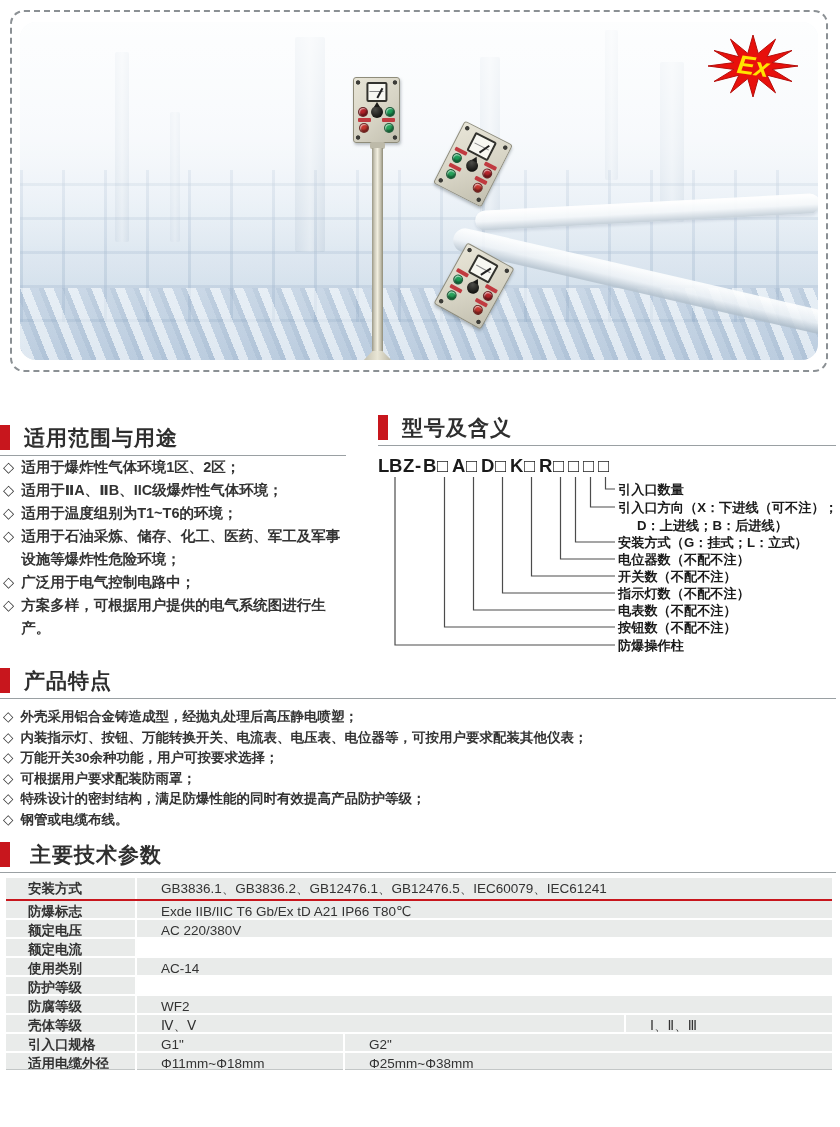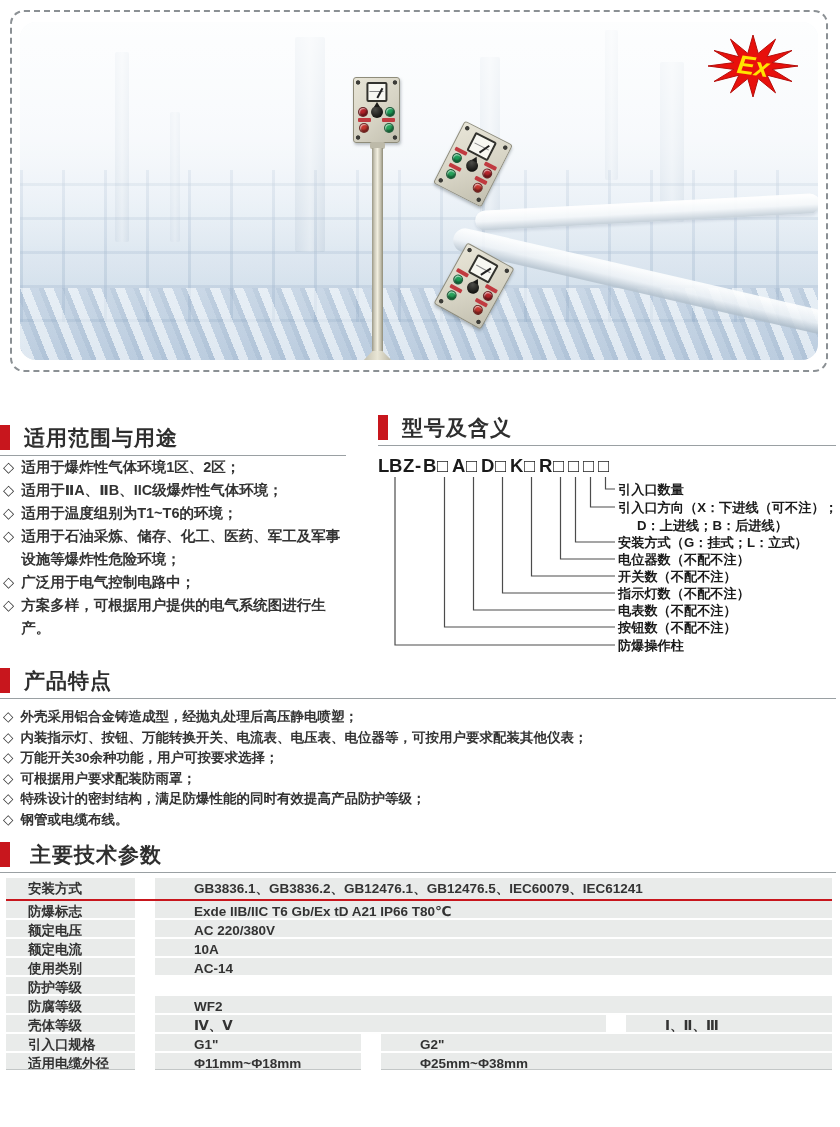--- a/index.html
+++ b/index.html
@@ -95,21 +95,21 @@
   .model-svg path { stroke:#4c4c4c; stroke-width:1.2; fill:none; }
 
   
   .spec-table { position:absolute; left:6px; top:878px; width:826px; font-size:13.5px; color:#333; }
   .trow { display:flex; height:17px; margin-bottom:2px; }
   .trow.first { border-bottom:2px solid #c8161d; margin-bottom:0; height:23px; }
   .trow.first .tcell { height:21px; }
   .trow.last .tcell { border-bottom:1px solid #c3c7c7; }
   .tcell { background:#e9ebea; line-height:21px; overflow:hidden; white-space:nowrap; }
   .tlabel { width:129px; padding-left:22px; font-weight:600; flex:0 0 auto; }
-  .tval { flex:1 1 auto; padding-left:39px; margin-left:20px; font-weight:700; }
+  .tval { flex:1 1 auto; padding-left:24px; margin-left:2px; font-weight:400; }
   .tval1 { flex:0 0 auto; width:206px; }
 </style>
 </head>
 <body>
 
 <div class="photo-frame">
   <div class="photo">
     <div>
       <div class="tower t1"></div>
       <div class="tower t2"></div>
@@ -275,21 +275,20 @@
   <div class="trow">
     <div class="tcell tlabel">防爆标志</div>
     <div class="tcell tval">Exde IIB/IIC T6 Gb/Ex tD A21 IP66 T80℃</div>
   </div>
   <div class="trow">
     <div class="tcell tlabel">额定电压</div>
     <div class="tcell tval">AC 220/380V</div>
   </div>
   <div class="trow">
     <div class="tcell tlabel">额定电流</div>
-    <div class="tcell tval">10A</div>
   </div>
   <div class="trow">
     <div class="tcell tlabel">使用类别</div>
     <div class="tcell tval">AC-14</div>
   </div>
   <div class="trow">
     <div class="tcell tlabel">防护等级</div>
   </div>
   <div class="trow">
     <div class="tcell tlabel">防腐等级</div>

